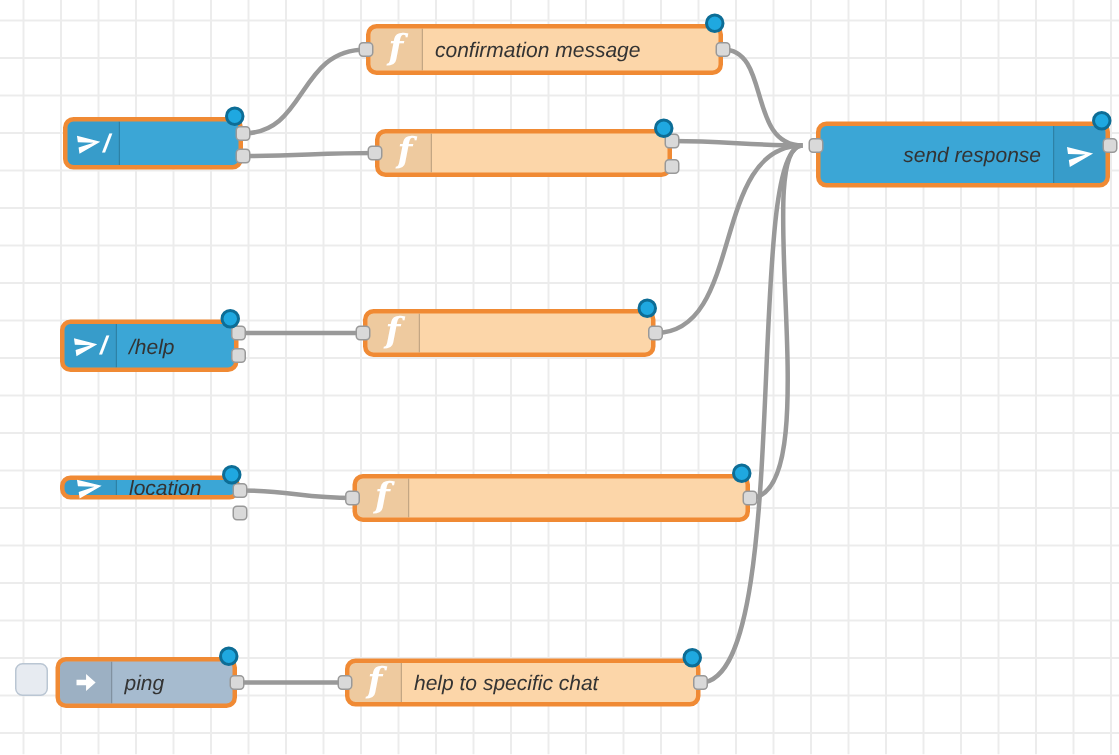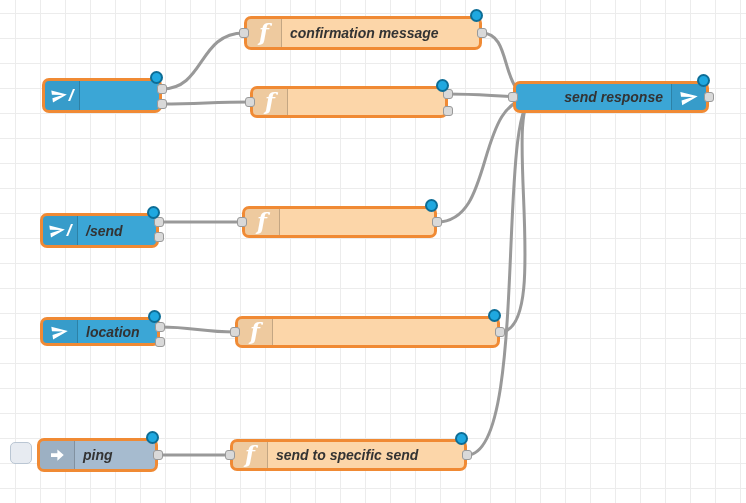--- a/index.html
+++ b/index.html
@@ -34,21 +34,21 @@
     color:#ffffff;font-size:23px;line-height:1;margin-top:-3px;
   }
   .slash{
     color:#ffffff;font-style:italic;font-weight:bold;font-size:17px;line-height:1;
     margin-left:1px;
   }
   .plane{transform:rotate(-8deg);}
   .label{
     flex:1;display:flex;align-items:center;
     font-size:14px;font-style:italic;color:#333333;
-    padding:0 8px;white-space:nowrap;overflow:hidden;font-weight:bold;
+    padding:0 8px;white-space:nowrap;overflow:hidden;
   }
   .label.right{justify-content:flex-end;}
   .port{
     position:absolute;width:10px;height:10px;box-sizing:border-box;
     background:#d9d9d9;border:1px solid #999999;border-radius:3px;z-index:3;
   }
   .port.in{left:-8px;}
   .port.out{right:-8px;}
   .badge{
     position:absolute;width:9px;height:9px;border-radius:50%;
@@ -103,55 +103,55 @@
   <div class="node fn" style="left:250px;top:86px;width:198px;height:32px">
     <div class="iconbox left">
         <span class="f-glyph">f</span>
       </div>
     <span class="port in" style="top:8px"></span>
     <span class="port out" style="top:0px"></span>
     <span class="port out" style="top:17px"></span>
     <span class="badge"></span>
   </div>
 
-  <div class="node tg" style="left:513px;top:81px;width:196px;height:32px">
+  <div class="node tg" style="left:544px;top:81px;width:196px;height:44px">
     <div class="label right">send response</div>
     <div class="iconbox right">
       <svg class="plane" width="19" height="19" viewBox="0 0 24 24">
           <path fill="#ffffff" d="M1.5 20.5 L22.5 12 L1.5 3.5 L1.5 9.5 L16 12 L1.5 14.5 Z"></path>
         </svg>
     </div>
     <span class="port in" style="top:8px"></span>
     <span class="port out" style="top:8px"></span>
     <span class="badge"></span>
   </div>
 
   <div class="node tg" style="left:40px;top:213px;width:119px;height:35px">
     <div class="iconbox left">
       <svg class="plane" width="17" height="17" viewBox="0 0 24 24">
           <path fill="#ffffff" d="M1.5 20.5 L22.5 12 L1.5 3.5 L1.5 9.5 L16 12 L1.5 14.5 Z"></path>
         </svg>
       <span class="slash">/</span>
     </div>
-    <div class="label">/send</div>
+    <div class="label">/help</div>
     <span class="port out" style="top:1px"></span>
     <span class="port out" style="top:16px"></span>
     <span class="badge"></span>
   </div>
 
   <div class="node fn" style="left:242px;top:206px;width:195px;height:32px">
     <div class="iconbox left">
         <span class="f-glyph">f</span>
       </div>
     <span class="port in" style="top:8px"></span>
     <span class="port out" style="top:8px"></span>
     <span class="badge"></span>
   </div>
 
-  <div class="node tg" style="left:40px;top:317px;width:120px;height:29px">
+  <div class="node tg" style="left:40px;top:317px;width:120px;height:16px">
     <div class="iconbox left">
       <svg class="plane" width="18" height="18" viewBox="0 0 24 24">
           <path fill="#ffffff" d="M1.5 20.5 L22.5 12 L1.5 3.5 L1.5 9.5 L16 12 L1.5 14.5 Z"></path>
         </svg>
     </div>
     <div class="label">location</div>
     <span class="port out" style="top:2px"></span>
     <span class="port out" style="top:17px"></span>
     <span class="badge"></span>
   </div>
@@ -174,19 +174,19 @@
     </div>
     <div class="label">ping</div>
     <span class="port out" style="top:9px"></span>
     <span class="badge"></span>
   </div>
 
   <div class="node fn" style="left:230px;top:439px;width:237px;height:32px">
     <div class="iconbox left">
         <span class="f-glyph">f</span>
       </div>
-    <div class="label">send to specific send</div>
+    <div class="label">help to specific chat</div>
     <span class="port in" style="top:8px"></span>
     <span class="port out" style="top:8px"></span>
     <span class="badge"></span>
   </div>
 
 </div>
 
 </body></html>

